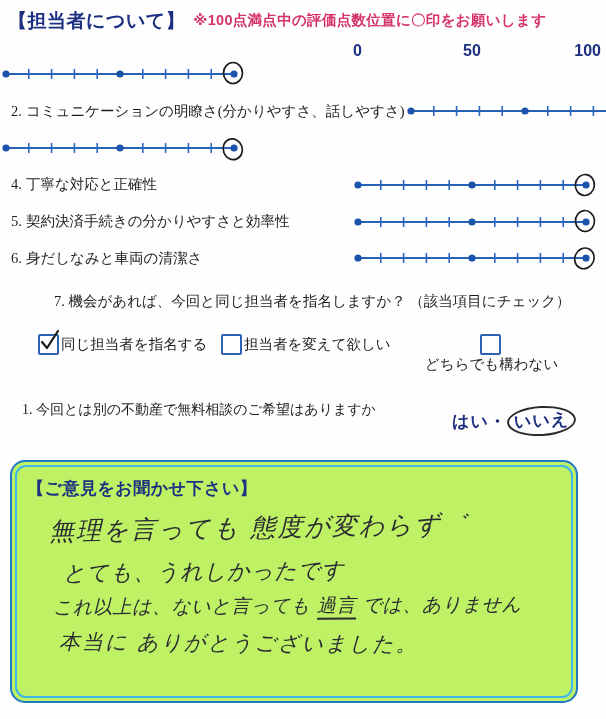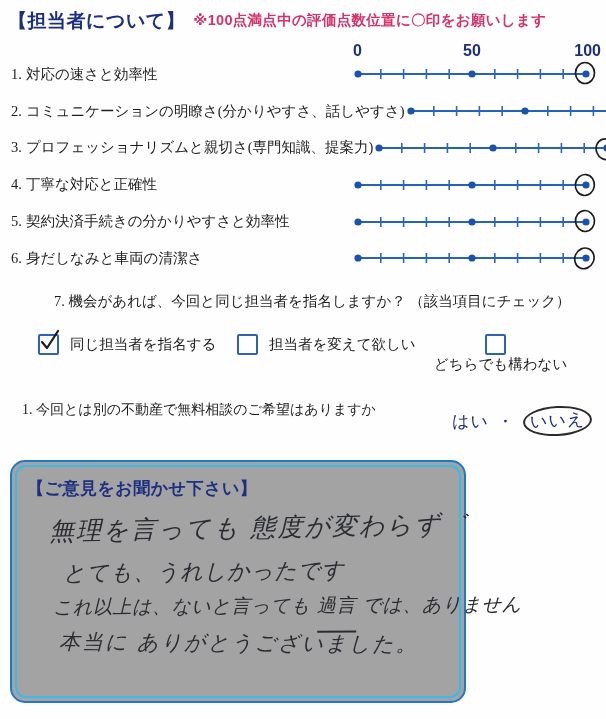--- a/index.html
+++ b/index.html
@@ -44,80 +44,77 @@
   .scale-row:nth-child(6) .hand{transform:rotate(24deg) translate(0,1.5px);}
   
   .q7{position:absolute;left:10px;top:292px;font-size:14.5px;white-space:nowrap;margin-left:44px;}
   .cb-row{position:absolute;left:0;top:334px;width:606px;height:26px;}
   .cb-opt{position:absolute;display:flex;align-items:center;}
   .cb-box{
     position:relative;width:17px;height:17px;background:#fff;
     border:2px solid #2f62b5;border-radius:2px;flex:none;
   }
   .cb-box svg{position:absolute;left:-1px;top:-6px;width:24px;height:24px;overflow:visible;}
-  .cb-label{margin-left:11px;font-size:14.5px;white-space:nowrap;}
-  .cb-1{left:38px;} .cb-2{left:237px;} .cb-3{left:423px;flex-direction:column;}
+  .cb-label{margin-left:2px;font-size:14.5px;white-space:nowrap;}
+  .cb-1{left:38px;} .cb-2{left:221px;} .cb-3{left:423px;flex-direction:column;}
   
   .other-title{position:absolute;left:8px;top:370px;}
   .other-q1{position:absolute;left:22px;top:401px;font-size:14px;white-space:nowrap;}
   .other-q2{position:absolute;left:36px;top:420px;font-size:14px;white-space:nowrap;}
   .yesno{
     position:absolute;left:452px;top:406px;
     font-family:"Liberation Sans","DejaVu Sans",sans-serif;
-    font-weight:normal;color:#1c2f80;font-size:17px;letter-spacing:1px;
-    display:flex;align-items:center;gap:8px;
+    font-weight:bold;color:#1c2f80;font-size:17px;letter-spacing:1px;
+    display:flex;align-items:center;
   }
   .yesno .circled{
     border:2px solid #2b2b2b;border-radius:50%;
     padding:1px 5px 2px 5px;transform:rotate(-3deg);display:inline-block;
   }
   
   .comment-box{
-    position:absolute;left:10px;top:460px;width:456px;height:243px;
+    position:absolute;left:10px;top:460px;width:568px;height:243px;
     border:2.5px solid #2079c8;border-radius:15px;padding:3px;
-    box-sizing:border-box;background:#a3a3a3;
+    box-sizing:border-box;background:#bef264;
   }
   .comment-inner{
     position:relative;width:100%;height:100%;
     border:2px solid #3fb8e8;border-radius:11px;box-sizing:border-box;
   }
   .comment-title{position:absolute;left:10px;top:10px;font-size:17px;}
   .hw{
     position:absolute;color:#2b2c33;white-space:nowrap;
     font-family:"DejaVu Serif","Liberation Serif",serif;
     font-style:italic;
   }
   .hw1{left:32px;top:44px;font-size:25px;letter-spacing:2px;transform:rotate(-1deg);}
   .hw2{left:46px;top:90px;font-size:22px;letter-spacing:1px;transform:rotate(-0.6deg);}
   .hw3{left:36px;top:126px;font-size:19px;letter-spacing:0.5px;transform:rotate(-0.4deg);}
   .hw4{left:42px;top:162px;font-size:21px;letter-spacing:2px;transform:rotate(0.4deg);}
-  .hw .ul{border-bottom:2px solid #2b2c33;padding-bottom:15px;text-align:center;}
+  .hw .ul{border-bottom:2px solid #2b2c33;padding-bottom:2px;text-align:center;}
 </style>
 </head>
 <body>
 
 <div class="page">
 
   <div class="head-row">
     <span class="sec-title">【担当者について】</span>
     <span class="head-note">※100点満点中の評価点数位置に〇印をお願いします</span>
   </div>
 
   <div class="scale-head">
     <span class="s0">0</span>
     <span class="s50">50</span>
     <span class="s100">100</span>
   </div>
 
   <div class="rows">
 
     <div class="scale-row">
-      <div class="q">
-        <span class="no">1.</span><span>対応の速さと効率性</span>
-      </div>
       <svg viewBox="0 0 240 28">
         <line x1="6" y1="14" x2="234" y2="14" stroke="#2563b8" stroke-width="2"></line>
         <g stroke="#2a66bd" stroke-width="1.6">
           <line x1="28.8" y1="9" x2="28.8" y2="19"></line>
             <line x1="51.6" y1="9" x2="51.6" y2="19"></line>
           <line x1="74.4" y1="9" x2="74.4" y2="19"></line>
             <line x1="97.2" y1="9" x2="97.2" y2="19"></line>
           <line x1="142.8" y1="9" x2="142.8" y2="19"></line>
             <line x1="165.6" y1="9" x2="165.6" y2="19"></line>
           <line x1="188.4" y1="9" x2="188.4" y2="19"></line>
@@ -145,23 +142,20 @@
           <line x1="188.4" y1="9" x2="188.4" y2="19"></line>
             <line x1="211.2" y1="9" x2="211.2" y2="19"></line>
         </g>
         <circle cx="6" cy="14" r="3.6" fill="#1a52ad"></circle>
           <circle cx="120" cy="14" r="3.6" fill="#1a52ad"></circle>
           <circle cx="234" cy="14" r="3.6" fill="#1a52ad"></circle>
         <ellipse class="hand" cx="233" cy="13" rx="9.5" ry="10.5" fill="none" stroke="#1c1c1c" stroke-width="1.7"></ellipse>
       </svg>
     </div>
     <div class="scale-row">
-      <div class="q">
-        <span class="no">3.</span><span>プロフェッショナリズムと親切さ(専門知識、提案力)</span>
-      </div>
       <svg viewBox="0 0 240 28">
         <line x1="6" y1="14" x2="234" y2="14" stroke="#2563b8" stroke-width="2"></line>
         <g stroke="#2a66bd" stroke-width="1.6">
           <line x1="28.8" y1="9" x2="28.8" y2="19"></line>
             <line x1="51.6" y1="9" x2="51.6" y2="19"></line>
           <line x1="74.4" y1="9" x2="74.4" y2="19"></line>
             <line x1="97.2" y1="9" x2="97.2" y2="19"></line>
           <line x1="142.8" y1="9" x2="142.8" y2="19"></line>
             <line x1="165.6" y1="9" x2="165.6" y2="19"></line>
           <line x1="188.4" y1="9" x2="188.4" y2="19"></line>

